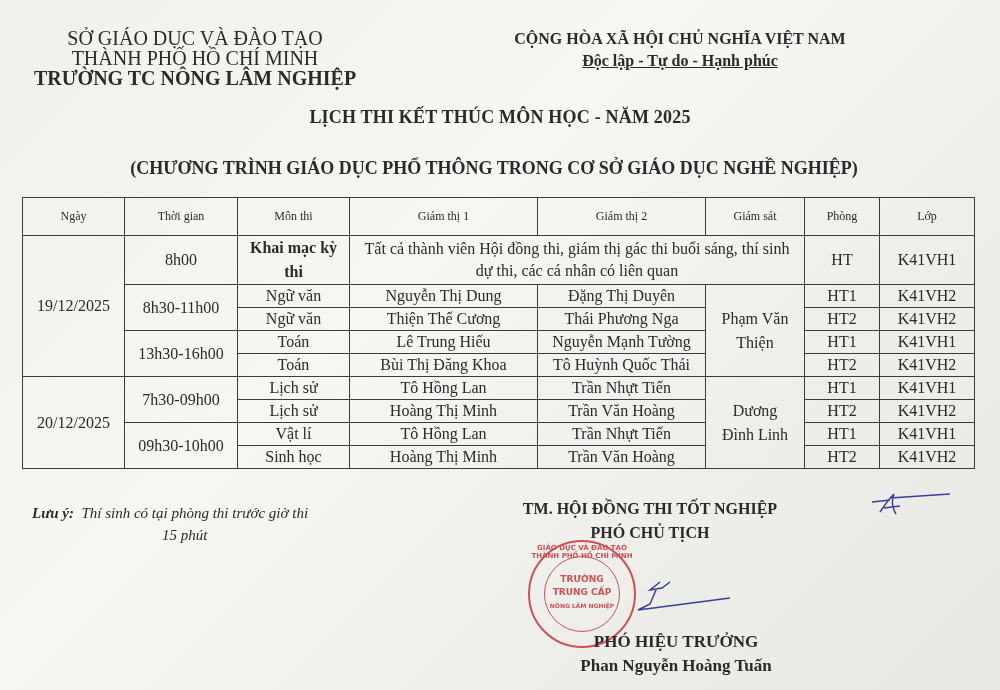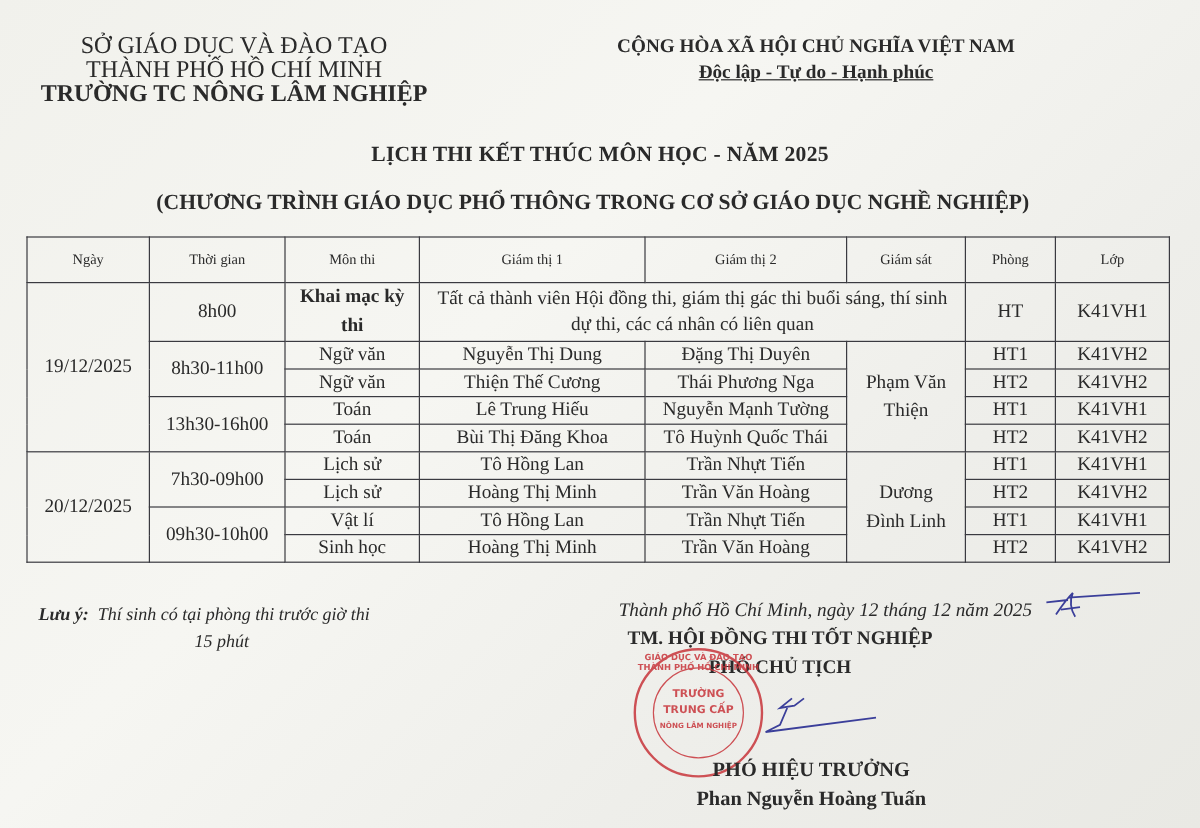--- a/index.html
+++ b/index.html
@@ -8,21 +8,21 @@
     background: linear-gradient(135deg, #f1f1ec 0%, #f6f6f2 40%, #eeeeea 70%, #e9e9e4 100%);
     font-family: "Liberation Serif", "DejaVu Serif", serif;
     color: #2a2a2a;
   }
   .abs { position: absolute; }
   .center { text-align: center; }
   .hdr-left { left: 30px; top: 28px; width: 330px; font-size: 20px; line-height: 20px; }
   .hdr-left .bold { font-weight: bold; }
   .hdr-right { left: 470px; top: 28px; width: 420px; font-size: 16px; line-height: 22px; font-weight: bold; }
   .hdr-right .motto { text-decoration: underline; font-size: 16px; }
-  .title { left: 0; width: 1000px; top: 118px; font-size: 18px; font-weight: bold; letter-spacing: 0.2px; }
+  .title { left: 0; width: 1000px; top: 107px; font-size: 18px; font-weight: bold; letter-spacing: 0.2px; }
   .subtitle { left: 0; width: 988px; top: 158px; font-size: 18px; font-weight: bold; }
   table.sched {
     position: absolute; left: 22px; top: 197px; width: 952px;
     border-collapse: collapse; font-size: 16px; table-layout: fixed;
   }
   table.sched th, table.sched td {
     border: 1px solid #3a3a40; text-align: center; vertical-align: middle; padding: 0 2px;
   }
   table.sched th { height: 37px; font-weight: normal; font-size: 12px; }
   table.sched td { height: 22px; line-height: 20px; }
@@ -164,21 +164,20 @@
 
 <div class="abs note">
   <div>
     <span class="lbl">Lưu ý:</span>&nbsp;
     <span>Thí sinh có tại phòng thi trước giờ thi</span>
   </div>
   <div class="l2">15 phút</div>
 </div>
 
 <div class="abs sign">
-  <div class="place">Thành phố Hồ Chí Minh, ngày 12 tháng 12 năm 2025</div>
   <div class="b">TM. HỘI ĐỒNG THI TỐT NGHIỆP</div>
   <div class="b">PHÓ CHỦ TỊCH</div>
 </div>
 
 <svg class="abs" style="left:870px;top:490px" width="110" height="30">
   <path d="M2 12 L20 10 M10 22 Q18 10 24 4 Q20 14 26 24 M14 18 L30 16 M20 8 L80 4" stroke="#3b3f9a" stroke-width="1.5" fill="none"></path>
 </svg>
 
 <div class="abs stamp">
   <div class="ring">GIÁO DỤC VÀ ĐÀO TẠO THÀNH PHỐ HỒ CHÍ MINH</div>

